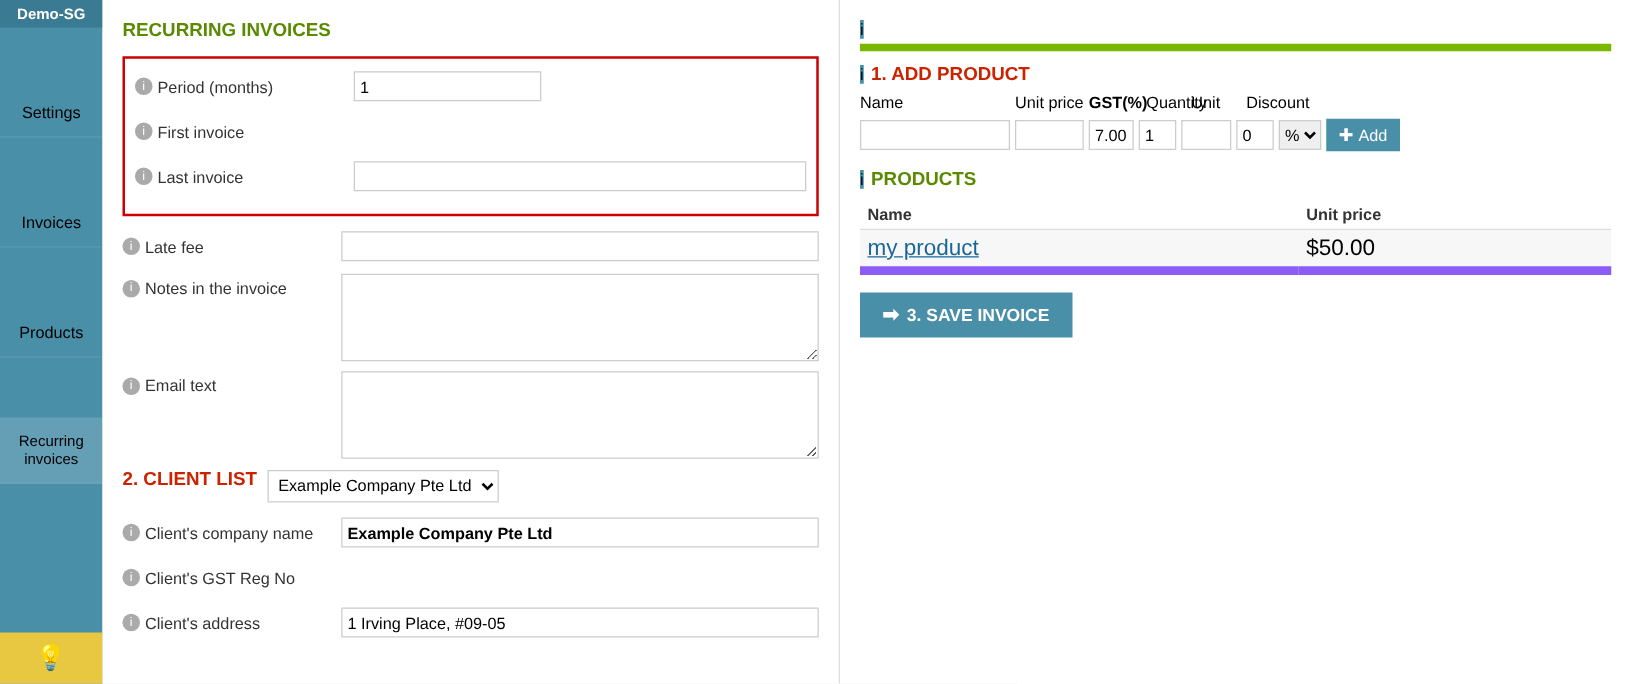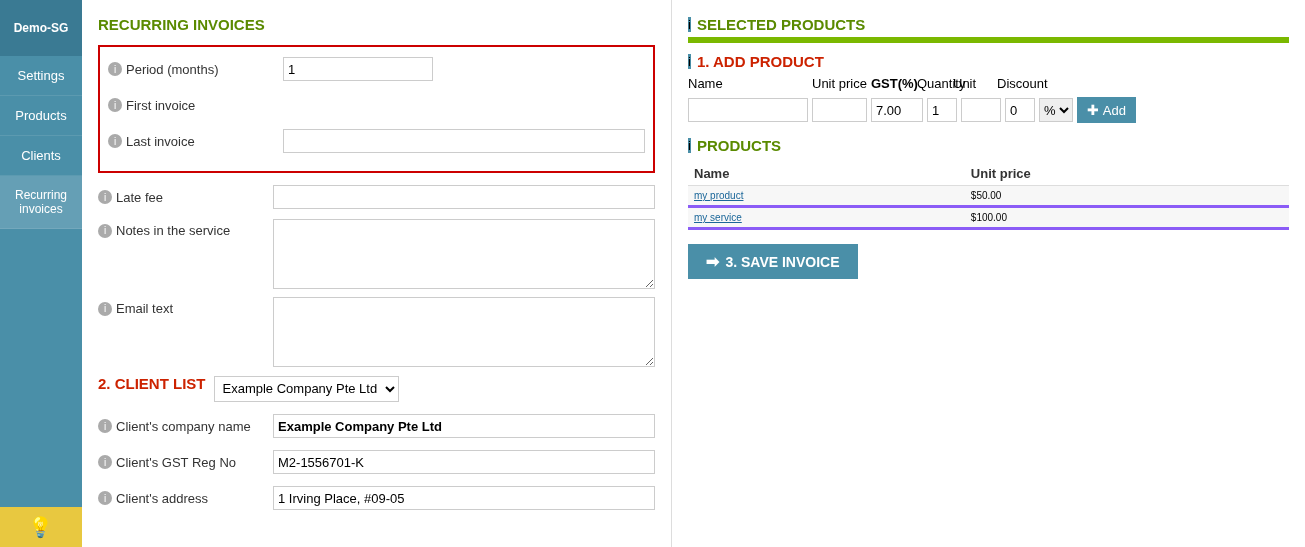--- a/index.html
+++ b/index.html
@@ -12,32 +12,33 @@
       display: flex;
       flex-direction: column;
       align-items: center;
       color: white;
       flex-shrink: 0;
     }
     .sidebar-demo {
       background: #3a7a93;
       width: 100%;
       text-align: center;
-      padding: 21px 4px;
+      padding: 4px 4px;
       font-size: 12px;
       font-weight: bold;
     }
     .sidebar-item {
       width: 100%;
       text-align: center;
       padding: 12px 4px;
       cursor: pointer;
       font-size: 13px;
-      color: #ffffff;
+      color: #000000;
       border-bottom: 1px solid rgba(255,255,255,0.1);
+      margin-top: 48px;
     }
     .sidebar-item.active { background: rgba(255,255,255,0.15); }
     .sidebar-bottom {
       margin-top: auto;
       width: 100%;
       padding: 8px;
       background: #e8c840;
       text-align: center;
       color: #333;
       font-size: 11px;
@@ -172,21 +173,21 @@
 
     .ap-input {
       height: 24px;
       border: 1px solid #ccc;
       font-size: 13px;
       padding: 2px 4px;
     }
 
     .ap-input-name { width: 120px; }
     .ap-input-price { width: 55px; }
-    .ap-input-gst { width: 52px; }
+    .ap-input-gst { width: 36px; }
     .ap-input-qty { width: 30px; }
     .ap-input-unit { width: 40px; }
     .ap-input-discount { width: 30px; }
 
     .ap-select {
       height: 24px;
       border: 1px solid #ccc;
       font-size: 13px;
     }
 
@@ -217,22 +218,22 @@
       text-align: left;
       font-weight: bold;
       font-size: 13px;
       padding: 4px 6px;
       border-bottom: 1px solid #ddd;
       color: #333;
     }
 
     .products-table td {
       padding: 4px 6px;
-      font-size: 10px;
-      border-bottom: 3px solid #8b5cf6;
+      font-size: 18px;
+      border-bottom: 7px solid #8b5cf6;
     }
 
     .products-table tr:nth-child(even) td { background: #f7f7f7; }
     .products-table tr:first-child td { background: #f7f7f7; }
 
     .product-link {
       color: #1a6699;
       text-decoration: underline;
       cursor: pointer;
     }
@@ -255,22 +256,22 @@
     .btn-save-invoice .arrow {
       font-size: 16px;
     }
   </style>
 </head>
 <body>
 
 <div class="sidebar">
   <div class="sidebar-demo">Demo-SG</div>
   <div class="sidebar-item">Settings</div>
+  <div class="sidebar-item">Invoices</div>
   <div class="sidebar-item">Products</div>
-  <div class="sidebar-item">Clients</div>
   <div class="sidebar-item active" style="font-size:12px;">Recurring invoices</div>
   <div class="sidebar-bottom">
     <span style="font-size:20px;">💡</span>
   </div>
 </div>
 
 <div class="main">
 
   <div class="left-panel">
 
@@ -306,21 +307,21 @@
       <div class="form-label">
         <span class="info-icon">i</span>
         <span>Late fee</span>
       </div>
       <input class="form-input" type="text" value="" style="">
     </div>
 
     <div class="form-row" style="align-items:flex-start;margin-bottom:8px;">
       <div class="form-label" style="padding-top:4px;">
         <span class="info-icon">i</span>
-        <span>Notes in the service</span>
+        <span>Notes in the invoice</span>
       </div>
       <textarea class="form-input" style=""></textarea>
     </div>
 
     <div class="form-row" style="align-items:flex-start;margin-bottom:8px;">
       <div class="form-label" style="padding-top:4px;">
         <span class="info-icon">i</span>
         <span>Email text</span>
       </div>
       <textarea class="form-input" style=""></textarea>
@@ -340,38 +341,36 @@
         <span>Client's company name</span>
       </div>
       <input class="form-input" type="text" style="font-weight: bold;" value="Example Company Pte Ltd">
     </div>
 
     <div class="form-row">
       <div class="form-label">
         <span class="info-icon">i</span>
         <span>Client's GST Reg No</span>
       </div>
-      <input class="form-input" type="text" value="M2-1556701-K" style="">
     </div>
 
     <div class="form-row">
       <div class="form-label">
         <span class="info-icon">i</span>
         <span>Client's address</span>
       </div>
       <input class="form-input" type="text" value="1 Irving Place, #09-05" style="">
     </div>
 
   </div>
 
   <div class="right-panel">
 
     <div style="display:flex;align-items:center;gap:6px;margin-bottom:4px;">
       <span class="info-icon" style="background:#4a8fa8;">i</span>
-      <span class="section-title" style="margin-bottom:0;">SELECTED PRODUCTS</span>
     </div>
     <div class="selected-products-bar"></div>
 
     <div class="add-product-section">
       <div style="display:flex;align-items:center;gap:6px;">
         <span class="info-icon" style="background:#4a8fa8;">i</span>
         <div class="section-title-red" style="margin-bottom:0;">1. ADD PRODUCT</div>
       </div>
 
       <div style="display:flex;align-items:flex-end;gap:4px;margin-top:6px;margin-bottom:2px;">
@@ -412,24 +411,20 @@
           <tr>
             <th>Name</th>
             <th>Unit price</th>
           </tr>
         </thead>
         <tbody id="products-tbody">
         <tr>
               <td><a class="product-link">my product</a></td>
               <td>$50.00</td>
             </tr>
-            <tr>
-              <td><a class="product-link">my service</a></td>
-              <td>$100.00</td>
-            </tr>
           </tbody>
       </table>
     </div>
 
     <button class="btn-save-invoice">
       <span class="arrow">➡</span>
       <span>3. SAVE INVOICE</span>
     </button>
 
   </div>

